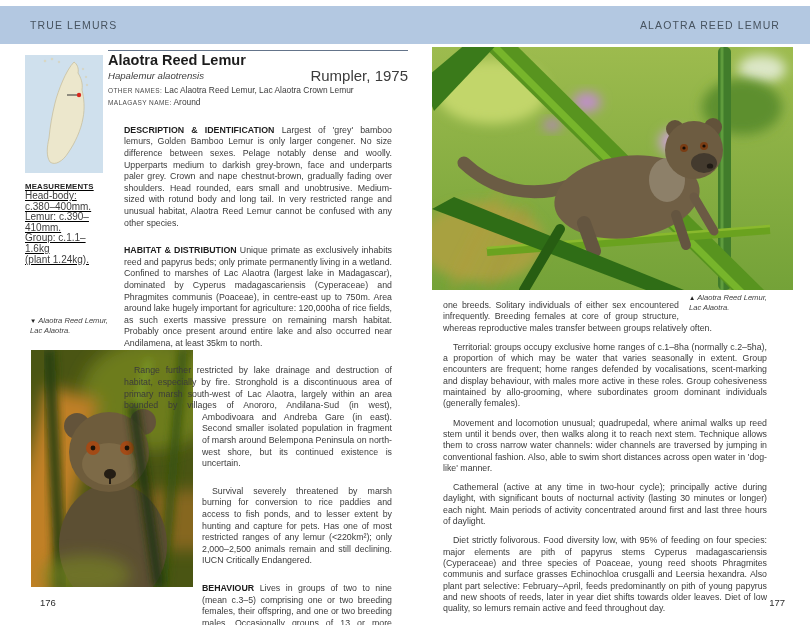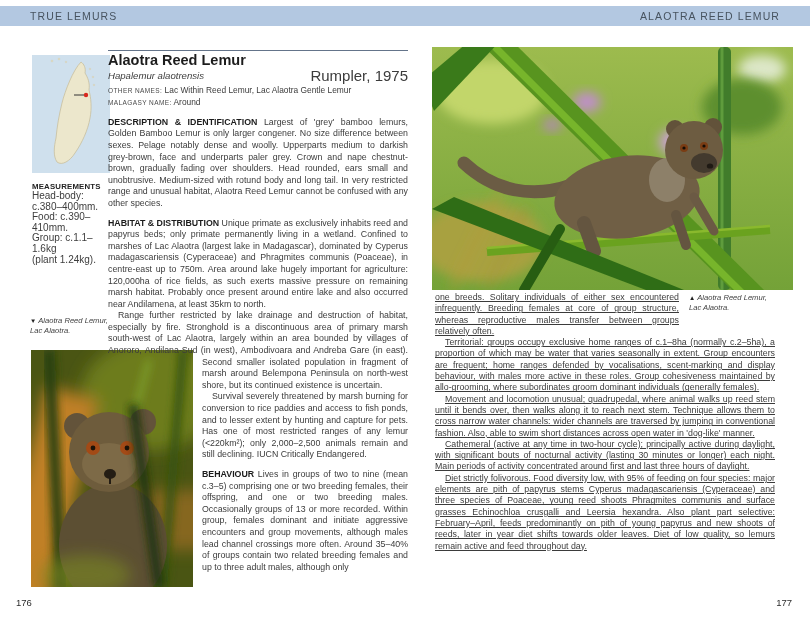--- a/index.html
+++ b/index.html
@@ -2,27 +2,27 @@
 <html><head>
 <meta charset="utf-8">
 <style>
   html,body { margin:0; padding:0; }
   body {
     width:810px; height:625px; position:relative; overflow:hidden;
     background:#ffffff; font-family:"Liberation Sans", sans-serif;
   }
   
   .header-bar {
-    position:absolute; left:0; top:6px; width:810px; height:20px;
+    position:absolute; left:0; top:6px; width:810px; height:38px;
     background:#b3c8e1; box-sizing:border-box; padding:0 30px;
     display:flex; align-items:center; justify-content:space-between;
     color:#47535f; font-size:10.5px; letter-spacing:1.1px;
   }
   
-  .sidebar { position:absolute; left:32px; top:55px; width:78px; }
+  .sidebar { position:absolute; left:25px; top:55px; width:78px;text-decoration:underline; }
   .map-svg { display:block; width:78px; height:118px; }
   .measure-title { margin-top:9px; font-size:7.8px; font-weight:bold; color:#222; letter-spacing:.2px; }
   .measure-line { font-size:10px; color:#3d3d3d; line-height:10.6px; }
   
   .caption { font-style:italic; font-size:7.6px; color:#3f3f3f; line-height:10px; }
   .caption .tri { font-style:normal; font-size:6.3px; color:#222; margin-right:2px; }
   .caption-left { position:absolute; left:30px; top:316px; width:84px; }
   .caption-right { float:right; width:86px; margin:1px 0 9px 10px; text-align:left; }
   
   .photo-left  { position:absolute; left:31px;  top:350px; width:162px; height:237px; }
@@ -34,34 +34,34 @@
     color:#3b3b3b; font-size:8.8px; line-height:11.6px; text-align:justify;
   }
   .rule { border-top:1.4px solid #64748a; margin:0 0 4px 0; }
   .page-title { margin:1px 0 3px 0; font-size:14.5px; font-weight:bold; color:#1c1c1c; text-align:left; }
   .sci-row { display:flex; justify-content:space-between; align-items:flex-end; margin-bottom:4px; text-align:left; }
   .sci-name { font-style:italic; font-size:9.6px; }
   .authority { font-size:15px; }
   .name-line { font-size:8.4px; line-height:10.8px; text-align:left; }
   .name-label { font-size:6.5px; letter-spacing:.4px; color:#4a4a4a; }
   .section { margin-top:8px; }
-  .section p { margin:0; }
+  .section p { margin:16px; }
   .sec-label { font-weight:bold; color:#1c1c1c; }
   p.indent { text-indent:10px; }
   .photo-spacer { float:left; width:94px; height:272px; shape-outside:inset(50px 0 0 0); }
   
   .right-col {
     position:absolute; left:435px; top:292px; width:340px;
     color:#3b3b3b; font-size:8.8px; line-height:11.3px; text-align:justify;
   }
-  .right-col p { margin:0;text-decoration:underline; }
+  .right-col p { margin:8px; }
   
   .page-num { position:absolute; top:597px; font-size:9.5px; color:#2d2d2d; }
-  .page-num-left { left:16px; }
-  .page-num-right { right:18px; }
+  .page-num-left { left:40px; }
+  .page-num-right { right:25px; }
 </style>
 </head>
 <body>
 
 <div class="header-bar">
   <span>TRUE LEMURS</span>
   <span>ALAOTRA REED LEMUR</span>
 </div>
 
 <div class="sidebar">
@@ -79,21 +79,21 @@
       <circle cx="62" cy="30" r="0.8" fill="#ece7cc" stroke="#c8bf9e" stroke-width="0.4"></circle>
     </g>
     <g>
       <line x1="42" y1="40" x2="52" y2="40" stroke="#333" stroke-width="1"></line>
       <circle cx="54" cy="40" r="2.2" fill="#d8281e"></circle>
     </g>
   </svg>
   <div class="measure-title">MEASUREMENTS</div>
   <div class="measure-line">Head-body:</div>
   <div class="measure-line">c.380–400mm.</div>
-  <div class="measure-line">Food: c.390–410mm.</div>
+  <div class="measure-line">Lemur: c.390–410mm.</div>
   <div class="measure-line">Group: c.1.1–1.6kg</div>
   <div class="measure-line">(plant 1.24kg).</div>
 </div>
 
 <div class="caption caption-left">
   <span class="tri">▼</span><span>Alaotra Reed Lemur, Lac Alaotra.</span>
 </div>
 
 <div class="photo-left">
   <svg viewBox="0 0 162 237" preserveAspectRatio="none">
@@ -132,21 +132,21 @@
 
 <div class="main-col">
   <div class="rule"></div>
   <h1 class="page-title">Alaotra Reed Lemur</h1>
   <div class="sci-row">
     <span class="sci-name">Hapalemur alaotrensis</span>
     <span class="authority">Rumpler, 1975</span>
   </div>
   <div class="name-line">
     <span class="name-label">OTHER NAMES:</span>
-    <span>Lac Within Reed Lemur, Lac Alaotra Gentle Lemur</span>
+    <span>Lac Alaotra Reed Lemur, Lac Alaotra Crown Lemur</span>
   </div>
   <div class="name-line">
     <span class="name-label">MALAGASY NAME:</span>
     <span>Around</span>
   </div>
 
   <div class="section">
     <p><span class="sec-label">DESCRIPTION &amp; IDENTIFICATION</span> <span>Largest of 'grey' bamboo lemurs, Golden Bamboo Lemur is only larger congener. No size difference between sexes. Pelage notably dense and woolly. Upperparts medium to darkish grey-brown, face and underparts paler grey. Crown and nape chestnut-brown, gradually fading over shoulders. Head rounded, ears small and unobtrusive. Medium-sized with rotund body and long tail. In very restricted range and unusual habitat, Alaotra Reed Lemur cannot be confused with any other species.</span></p>
   </div>
 

